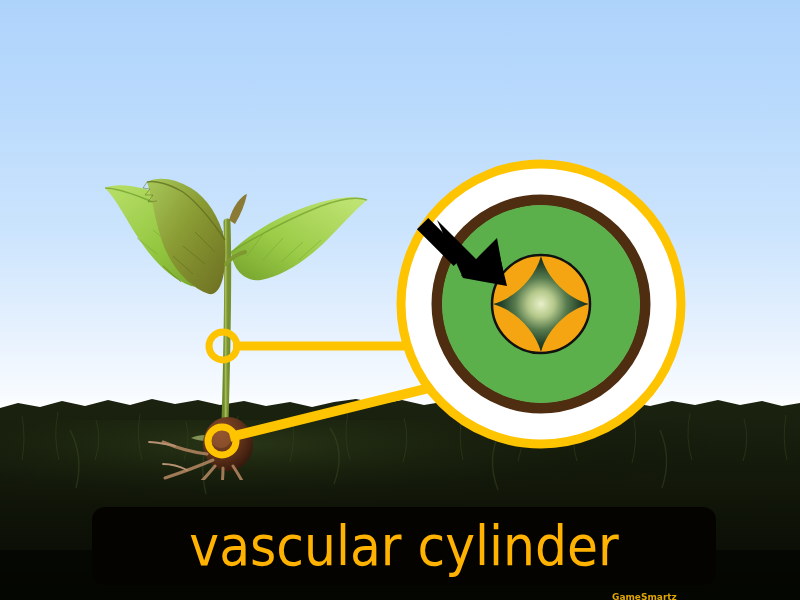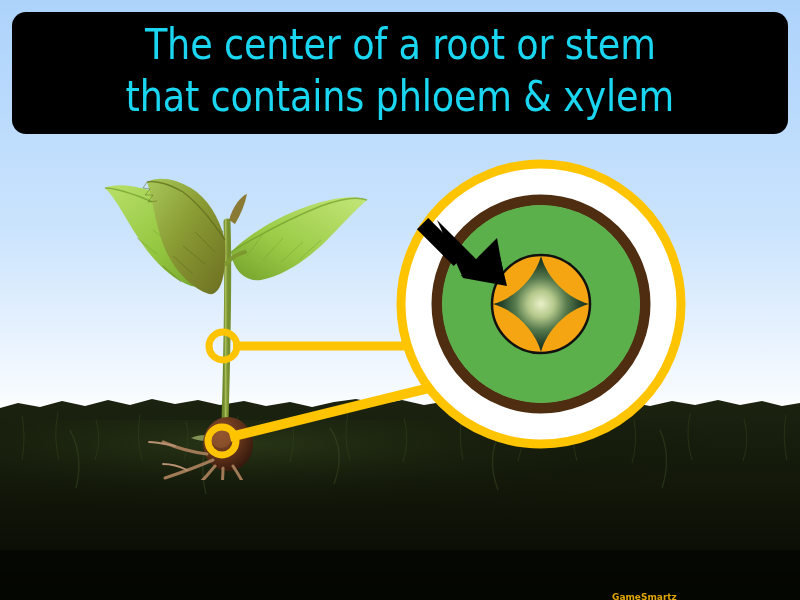--- a/index.html
+++ b/index.html
@@ -318,21 +318,20 @@
              C142,174 122,154 100,148
              C122,142 142,122 148,100 Z" fill="url(#xylemGrad)"></path>
 
     <g>
       <path d="M44,64 L86,100 L104,82 L112,126 L68,120 L86,100" fill="#000000"></path>
       <path d="M44,64 L86,106 L104,88 L114,130 L70,122 Z" fill="#000000"></path>
       <rect x="40" y="60" width="16" height="52" fill="#000000" transform="rotate(-45 48 86)"></rect>
     </g>
   </svg>
 
-  <div class="definition-box">
-    <div class="definition-line">The center of a root or stem</div>
-    <div class="definition-line">that contains phloem &amp; xylem</div>
+
+  <div class="term-box">
+    <div class="term-text">vascular cylinder</div>
   </div>
 
-
   <div class="watermark">GameSmartz</div>
 
 </div>
 
 </body></html>

